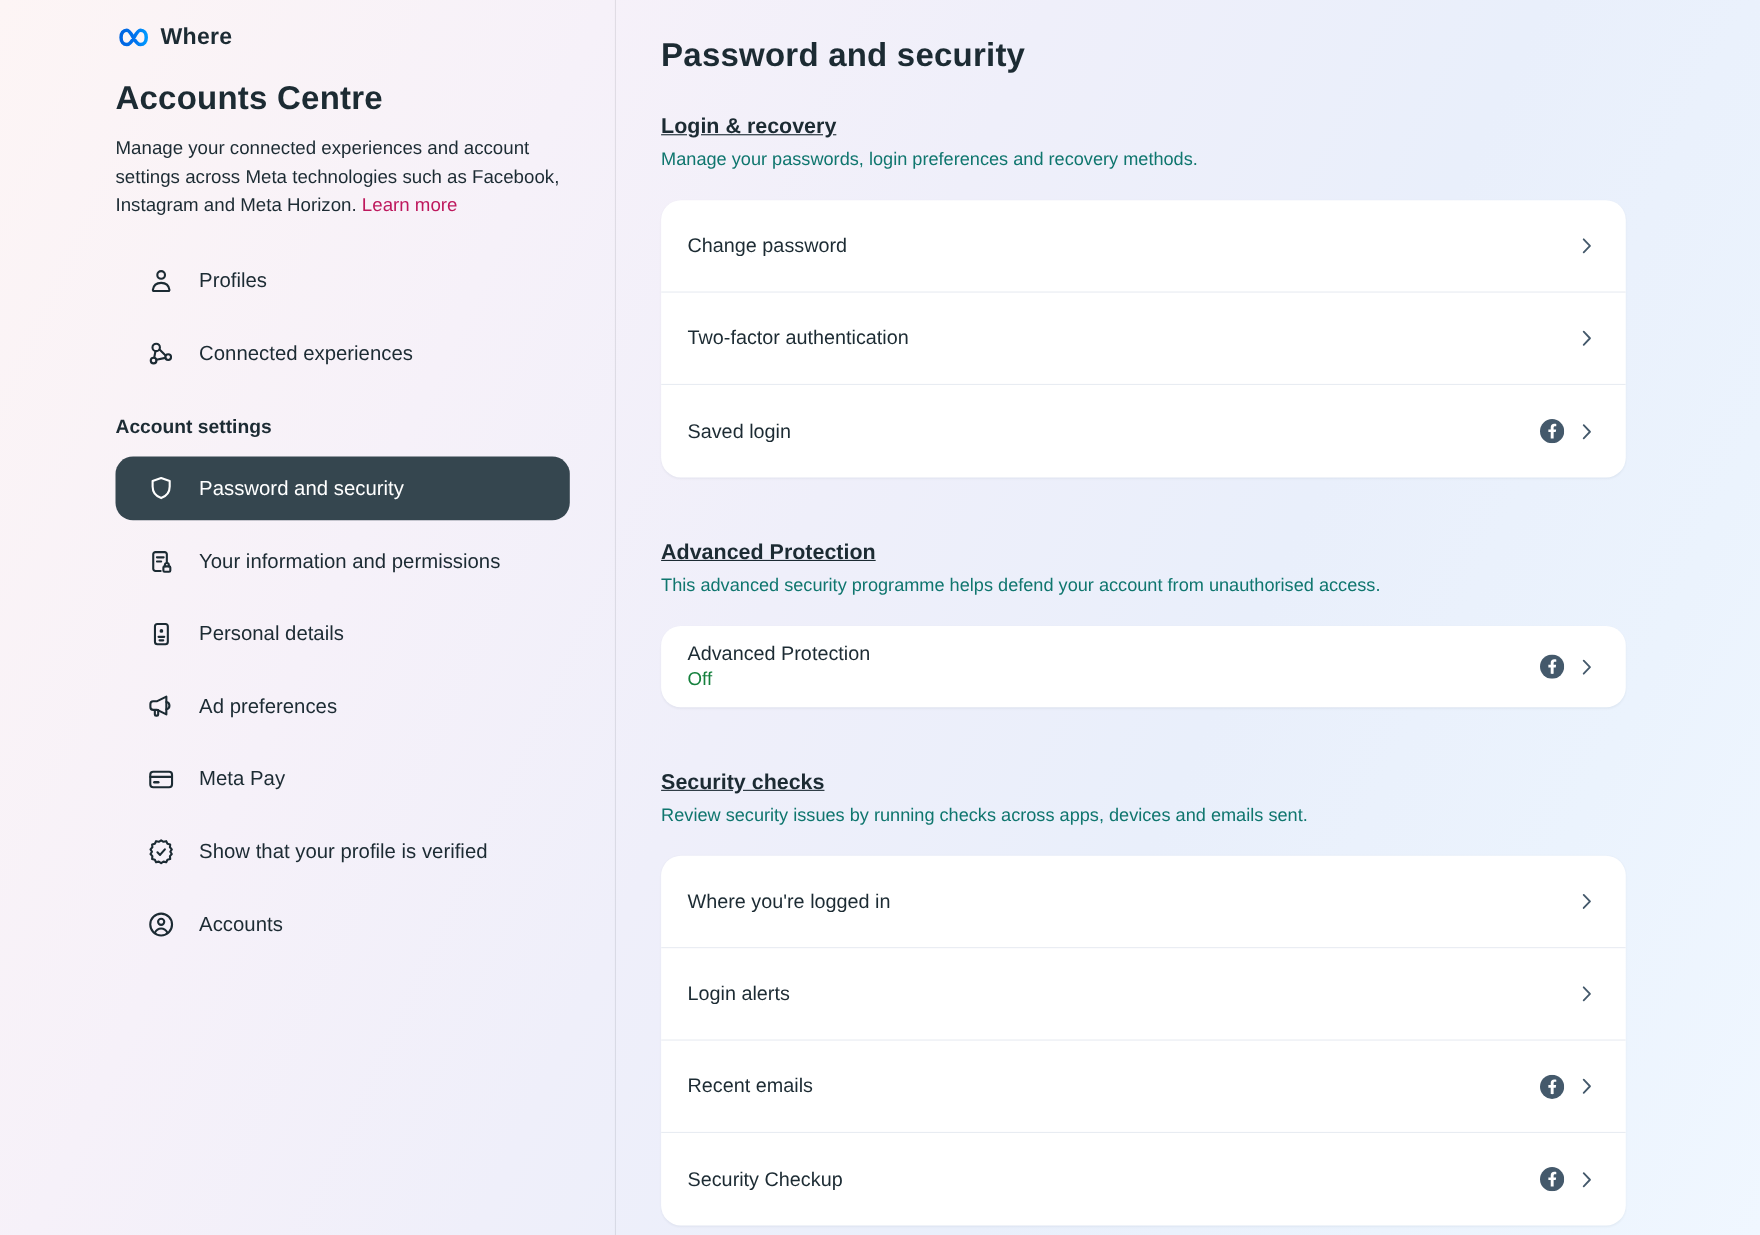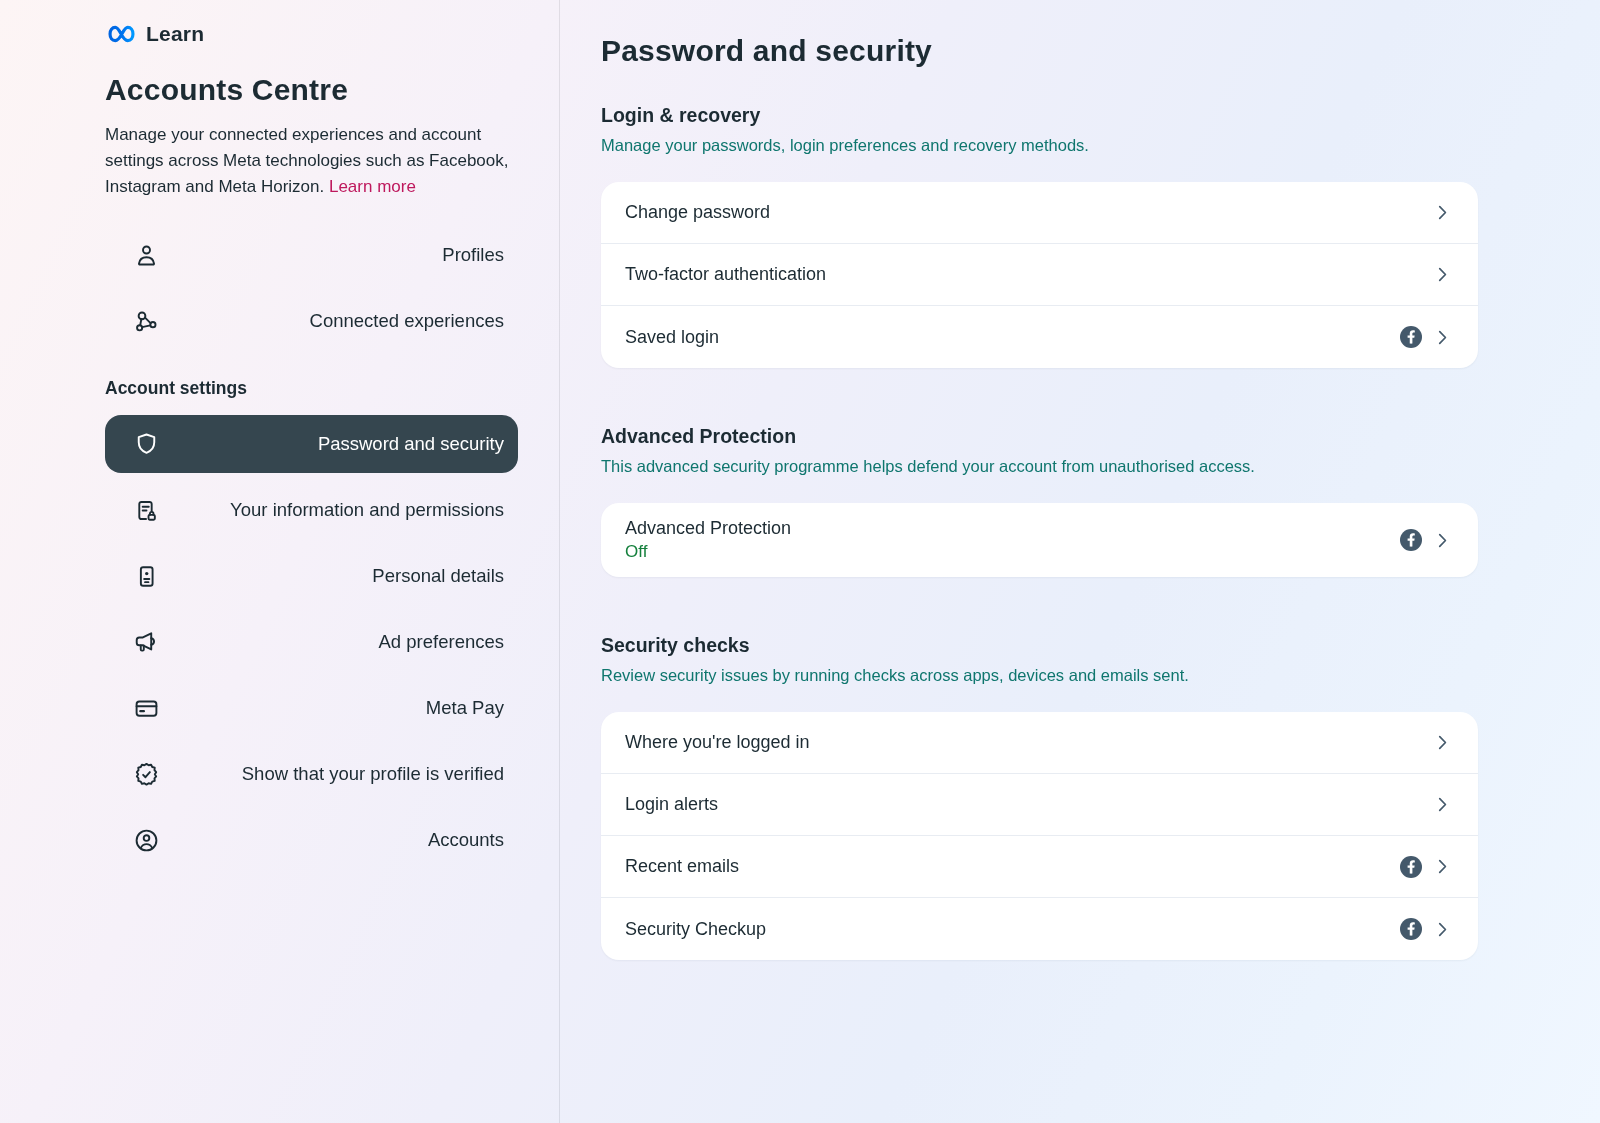--- a/index.html
+++ b/index.html
@@ -20,44 +20,44 @@
   }
   .brand { display:flex; align-items:center; gap:8px; }
   .brand-text { font-size:21px; font-weight:700; letter-spacing:.2px; }
   .sb-title { font-size:30px; font-weight:800; letter-spacing:.2px; margin:27px 0 15px; }
   .sb-desc { font-size:17px; line-height:1.53; max-width:410px; margin-bottom:26px; }
   .learn-more { color:#be185d; text-decoration:none; cursor:pointer; }
   .nav-list { list-style:none; }
   .nav-item {
     display:flex; align-items:center; gap:21px;
     width:413px; min-height:58px; padding:6px 14px 6px 28px;
-    border-radius:16px; cursor:pointer; margin-bottom:8px;justify-content:space-between;
+    border-radius:16px; cursor:pointer; margin-bottom:8px;
   }
   .nav-item .nav-icon { width:27px; min-width:27px; height:27px; display:flex; align-items:center; justify-content:center; }
   .nav-label { font-size:18.5px; line-height:1.35; }
   .sb-section-header { font-size:17.5px; font-weight:700; margin:28px 0 16px; }
   .nav-item.selected { background:#35464f; }
   .nav-item.selected .nav-label { color:#ffffff; font-weight:500; }
   .icon-stroke { stroke:#1c2b33; fill:none; stroke-width:1.7; stroke-linecap:round; stroke-linejoin:round; }
   .nav-item.selected .icon-stroke { stroke:#ffffff; }
 
   
   .main { flex:1; padding:34px 122px 40px 41px; }
   .main-title { font-size:30px; font-weight:800; letter-spacing:.2px; margin-bottom:36px; }
   .section { margin-bottom:57px; }
-  .section-heading { font-size:19.5px; font-weight:700; margin-bottom:9px; }
+  .section-heading { font-size:19.5px; font-weight:700; margin-bottom:9px;text-decoration:underline; }
   .section-sub { font-size:16.5px; color:#0f766e; margin-bottom:27px; }
   .card {
     background:#ffffff; border-radius:18px;
     box-shadow:0 1px 2px rgba(28,43,51,0.05);
     overflow:hidden;
   }
   .row {
     display:flex; align-items:center; justify-content:space-between;
-    height:62px; padding:0 26px 0 24px;
+    height:84px; padding:0 26px 0 24px;
     border-bottom:1px solid #e8ecf2; cursor:pointer;
   }
   .row:last-child { border-bottom:none; }
   .row.tall { height:74px; }
   .row-label { font-size:18px; }
   .row-text-stack { display:flex; flex-direction:column; gap:3px; }
   .row-value { font-size:17px; color:#15803d; }
   .row-end { display:flex; align-items:center; gap:11px; }
   .fb-badge { width:22px; height:22px; display:flex; }
   .chevron { width:19px; height:19px; display:flex; }
@@ -85,21 +85,21 @@
 <div class="page">
 
   <aside class="sidebar">
 
     <div class="brand">
       <span style="display:flex;">
         <svg width="33" height="24" viewBox="0 0 29 22">
           <path d="M4 11c0-3.6 1.9-6 4.8-6 4.4 0 6 12 11.4 12 2.9 0 4.8-2.4 4.8-6s-1.9-6-4.8-6c-4.4 0-6 12-11.4 12-2.9 0-4.8-2.4-4.8-6z" fill="none" stroke="url(#metaGrad)" stroke-width="2.9" stroke-linejoin="round"></path>
         </svg>
       </span>
-      <span class="brand-text">Learn</span>
+      <span class="brand-text">Where</span>
     </div>
 
     <h1 class="sb-title">Accounts Centre</h1>
 
     <p class="sb-desc"><span>Manage your connected experiences and account settings across Meta technologies such as Facebook, Instagram and Meta Horizon.</span>
       <a class="learn-more">Learn more</a></p>
 
     <ul class="nav-list">
       <li class="nav-item">
         <span class="nav-icon">

